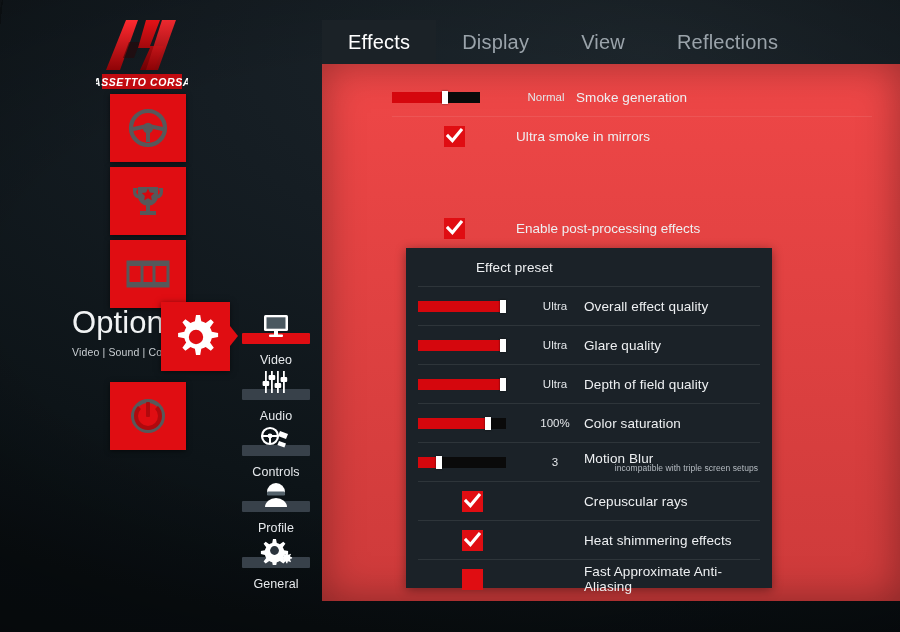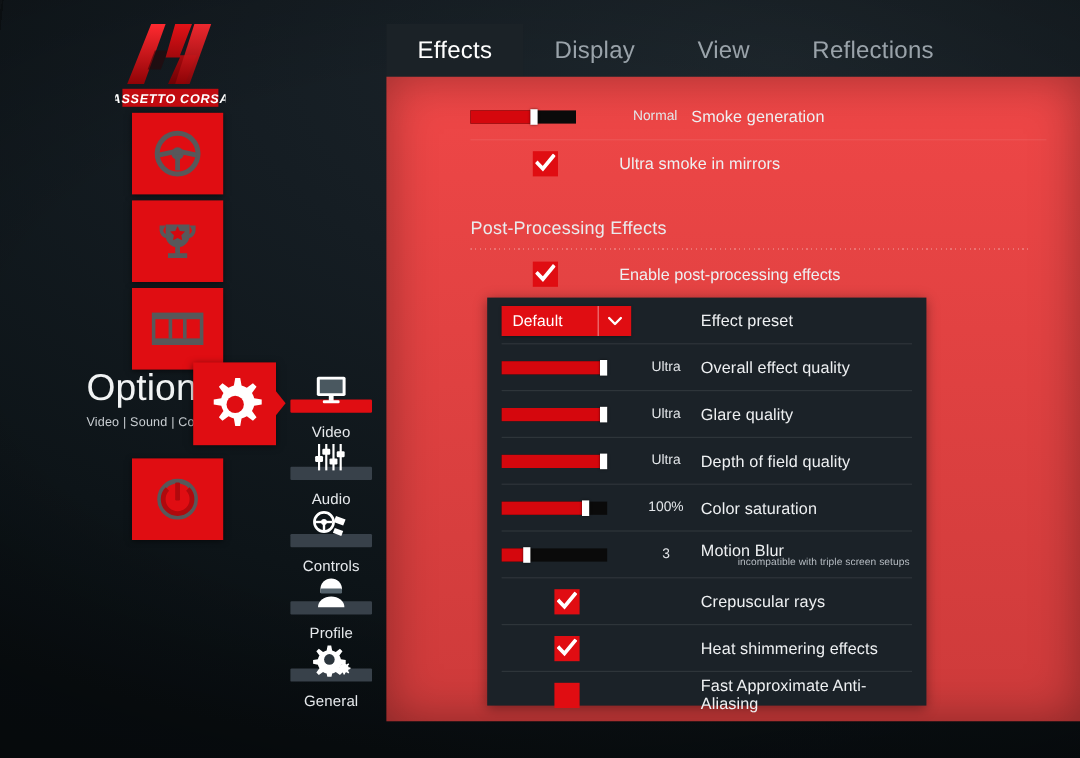--- a/index.html
+++ b/index.html
@@ -425,50 +425,35 @@
             <svg width="17" height="17" viewBox="0 0 17 17">
               <path d="M2 8 L6.4 12.6 L15 2.2" fill="none" stroke="#ffffff" stroke-width="3.1" stroke-linecap="square"></path>
             </svg>
           </div>
         </div>
         <div class="lbl">Ultra smoke in mirrors</div>
       </div>
 
     </div>
 
-    <div id="pp-head">
-      <div id="pp-title">Post-Processing Effects</div>
-      <div id="pp-dotted"></div>
-    </div>
 
     <div id="pp-enable-row">
       <div class="cb-col">
         <div class="cbox">
           <svg width="17" height="17" viewBox="0 0 17 17">
             <path d="M2 8 L6.4 12.6 L15 2.2" fill="none" stroke="#ffffff" stroke-width="3.1" stroke-linecap="square"></path>
           </svg>
         </div>
       </div>
       <div class="lbl">Enable post-processing effects</div>
     </div>
 
     <div id="subpanel">
 
       <div class="row dd-row">
-        <div class="ctrl">
-          <div class="dropdown">
-            <div class="dd-text">Default</div>
-            <div class="dd-divider"></div>
-            <div class="dd-arrow">
-              <svg width="13" height="9" viewBox="0 0 13 9">
-                <path d="M1.6 2 L6.5 7 L11.4 2" fill="none" stroke="#ffffff" stroke-width="2" stroke-linecap="round" stroke-linejoin="round"></path>
-              </svg>
-            </div>
-          </div>
-        </div>
         <div class="val"></div>
         <div class="lbl">Effect preset</div>
       </div>
       <div class="sep"></div>
 
       <div class="row">
         <div class="ctrl">
           <div class="slider">
             <div class="fill" style="width: 97%;"></div>
             <div class="thumb" style="left: 97%;"></div>

